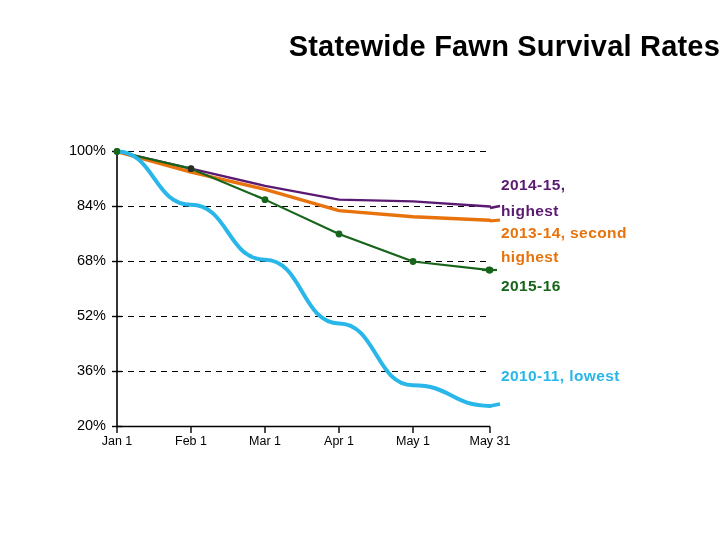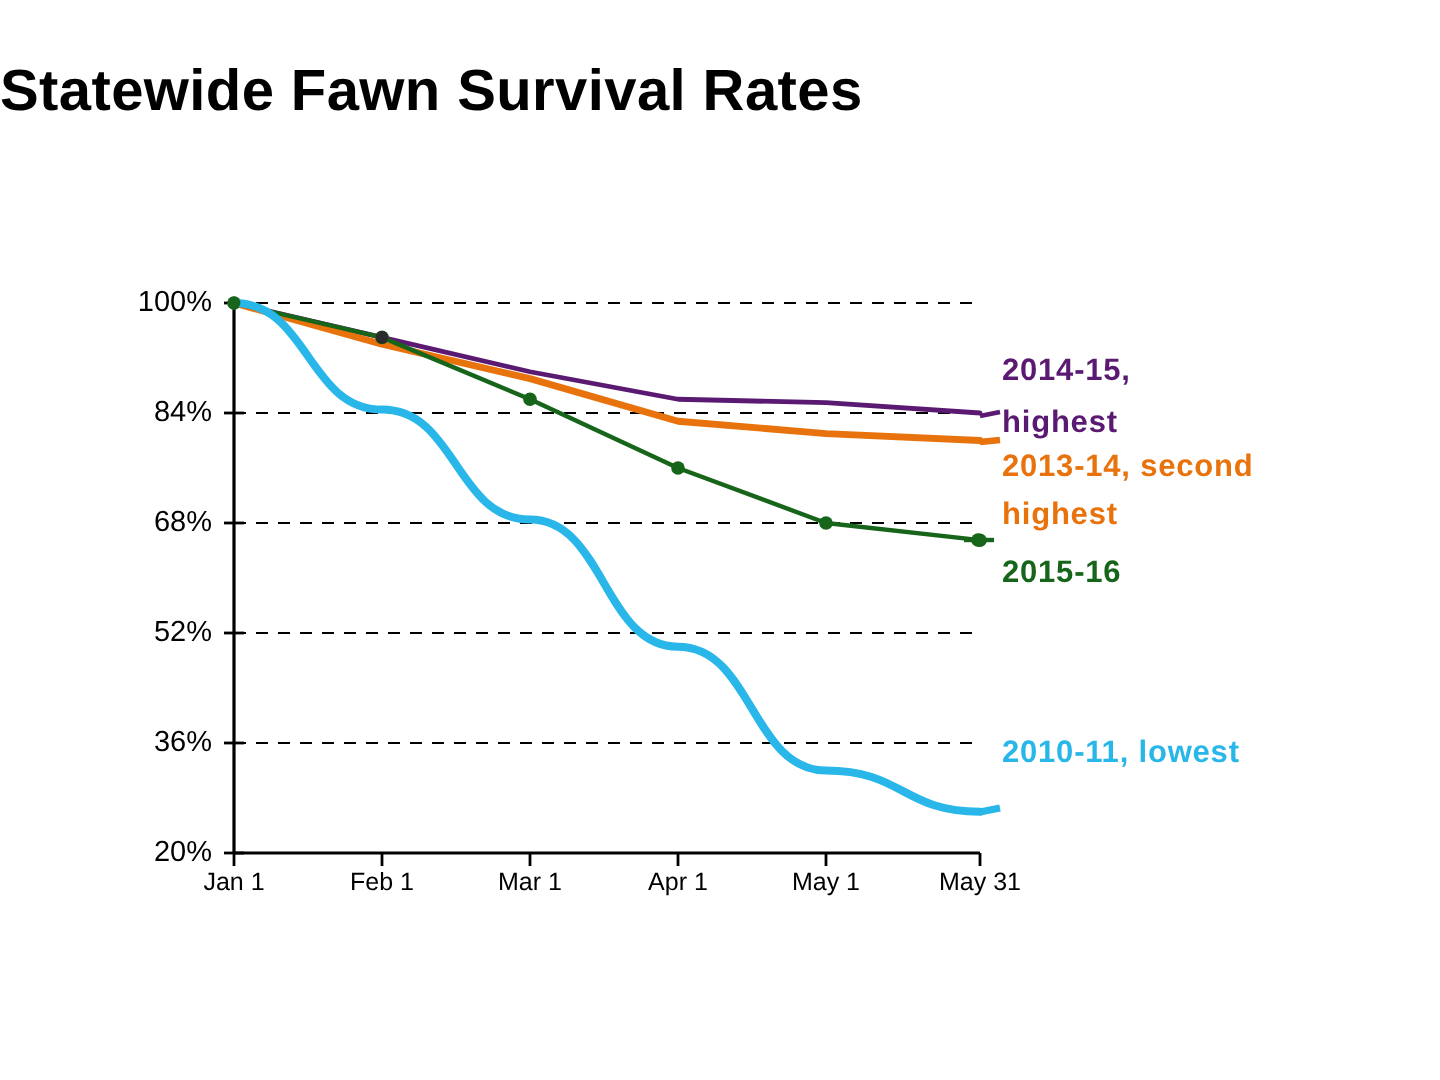--- a/index.html
+++ b/index.html
@@ -18,21 +18,21 @@
     position: absolute;
     left: 0; top: 0;
     width: 720px;
     height: 540px;
   }
   #chart-title {
     position: absolute;
     left: 0;
     top: 30px;
     width: 720px;
-    text-align: left;
+    text-align: right;
     font-family: "Liberation Sans", sans-serif;
     font-size: 29px;
     font-weight: bold;
     color: #000000;
     letter-spacing: 0.2px;
   }
   #plot-svg {
     position: absolute;
     left: 0;
     top: 0;

